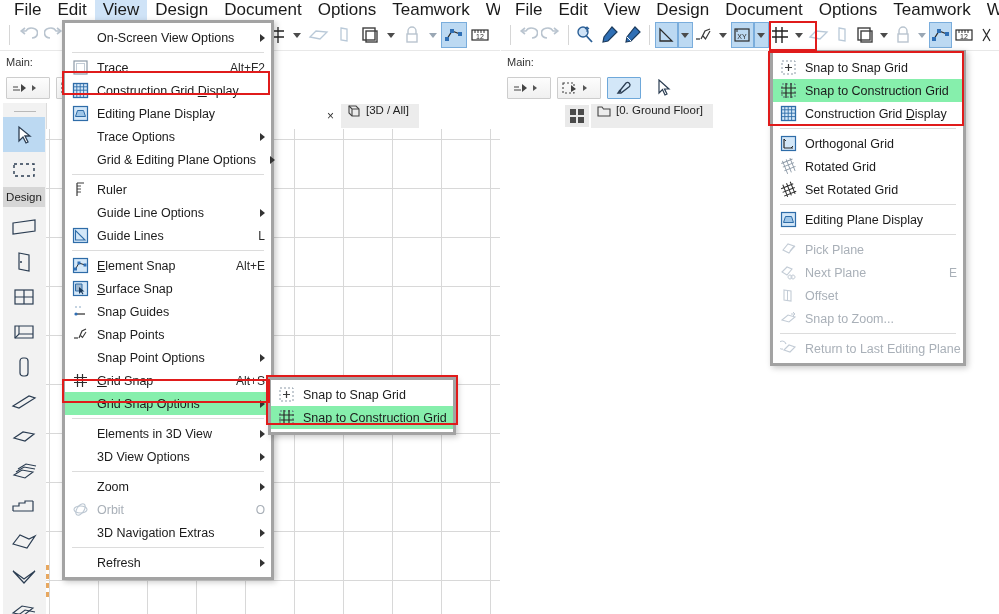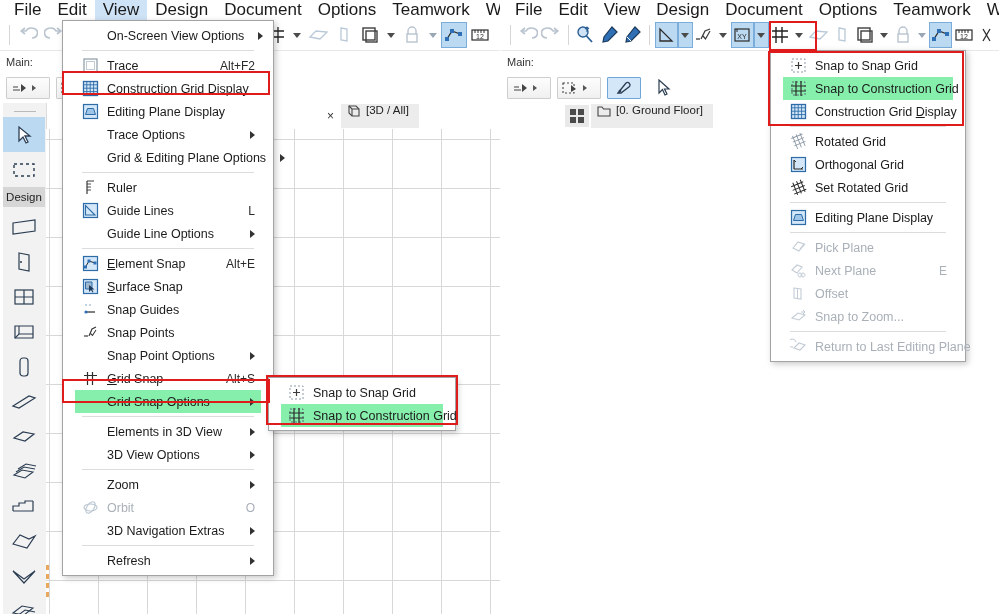--- a/index.html
+++ b/index.html
@@ -128,23 +128,23 @@
 
   .marker {
     position: absolute; width: 3px; height: 34px;
     background: repeating-linear-gradient(to bottom, #e8a860 0 5px, transparent 5px 9px);
   }
 
   
   .menu {
     position: absolute;
     background: #ffffff;
-    border: 1px solid #a3a3a3;
+    border: 3px solid #a3a3a3;
     box-shadow: 2px 2px 6px rgba(0,0,0,0.22);
-    padding: 3px 12px;
+    padding: 3px 0;
     z-index: 40;
   }
   .mrow {
     height: 23px; display: flex; align-items: center;
     padding: 0 6px 0 4px; position: relative; white-space: nowrap;
     font-size: 12.5px; color: #1b1b1b;
   }
   .mrow.hi { background: #86efac; }
   .mrow.disabled { color: #a9b0b8; }
   .mrow .ic {
@@ -441,34 +441,34 @@
         <span class="ic">
           <svg width="17" height="17" viewBox="0 0 17 17">
               <path d="M5 2 V15 M5 2 H12" stroke="#3a3a3a" stroke-width="1.2" fill="none"></path>
               <path d="M5 5 H9 M5 8 H9 M5 11 H9" stroke="#3a3a3a" stroke-width="0.9"></path>
             </svg>
         </span>
         <span class="lbl">Ruler</span>
       </div>
 
       <div class="mrow">
+        <span class="ic"></span>
+        <span class="lbl">Guide Line Options</span>
+        <span class="sub"></span>
+      </div>
+
+      <div class="mrow">
         <span class="ic">
           <svg width="17" height="17" viewBox="0 0 17 17">
               <rect x="1.5" y="1.5" width="14" height="14" fill="#d3e7f8" stroke="#2e6ca8" stroke-width="1.2"></rect>
               <path d="M3.5 13 L13 13 L3.5 3.5 Z" fill="none" stroke="#2e6ca8" stroke-width="1.1"></path>
             </svg>
         </span>
         <span class="lbl">Guide Lines</span>
         <span class="shortcut">L</span>
-      </div>
-
-      <div class="mrow">
-        <span class="ic"></span>
-        <span class="lbl">Guide Line Options</span>
-        <span class="sub"></span>
       </div>
       <div class="msep"></div>
 
       <div class="mrow">
         <span class="ic">
           <svg width="17" height="17" viewBox="0 0 17 17">
               <rect x="1.5" y="1.5" width="14" height="14" fill="#d3e7f8" stroke="#2e6ca8" stroke-width="1.2"></rect>
               <path d="M3.5 12 L7 6 L13 8" fill="none" stroke="#2b2b2b" stroke-width="1"></path>
               <rect x="2" y="10.5" width="3" height="3" fill="#2f6fb5"></rect>
               <rect x="5.5" y="4.5" width="3" height="3" fill="#2f6fb5"></rect>
@@ -827,40 +827,40 @@
               </g>
             </svg>
         </span>
         <span class="lbl">Construction Grid <u>D</u>isplay</span>
       </div>
       <div class="msep"></div>
 
       <div class="mrow">
         <span class="ic">
           <svg width="17" height="17" viewBox="0 0 17 17">
+              <rect x="1.5" y="1.5" width="14" height="14" fill="#d3e7f8" stroke="#2e6ca8" stroke-width="1.2"></rect>
+              <path d="M4 13 V4 M4 13 H13" stroke="#2a2a2a" stroke-width="1.2" fill="none"></path>
+              <path d="M4 4 L6 6 M11 13 L13 11" stroke="#2a2a2a" stroke-width="1"></path>
+            </svg>
+        </span>
+        <span class="lbl">Orthogonal Grid</span>
+      </div>
+      <div class="mrow">
+        <span class="ic">
+          <svg width="17" height="17" viewBox="0 0 17 17">
               <g stroke="#8d9aa7" stroke-width="0.9" transform="rotate(-22 8.5 8.5)">
                 <path d="M3 3 H15 M3 7 H15 M3 11 H15 M5 1 V15 M9 1 V15 M13 1 V15"></path>
               </g>
             </svg>
         </span>
         <span class="lbl">Rotated Grid</span>
       </div>
       <div class="mrow">
         <span class="ic">
           <svg width="17" height="17" viewBox="0 0 17 17">
-              <rect x="1.5" y="1.5" width="14" height="14" fill="#d3e7f8" stroke="#2e6ca8" stroke-width="1.2"></rect>
-              <path d="M4 13 V4 M4 13 H13" stroke="#2a2a2a" stroke-width="1.2" fill="none"></path>
-              <path d="M4 4 L6 6 M11 13 L13 11" stroke="#2a2a2a" stroke-width="1"></path>
-            </svg>
-        </span>
-        <span class="lbl">Orthogonal Grid</span>
-      </div>
-      <div class="mrow">
-        <span class="ic">
-          <svg width="17" height="17" viewBox="0 0 17 17">
               <g stroke="#2b2b2b" stroke-width="1" transform="rotate(-22 8.5 8.5)">
                 <path d="M2 5 H15 M2 9 H15 M2 13 H15 M5 2 V15 M9 2 V15 M13 2 V15"></path>
               </g>
             </svg>
         </span>
         <span class="lbl">Set Rotated Grid</span>
       </div>
       <div class="msep"></div>
 
       <div class="mrow">

